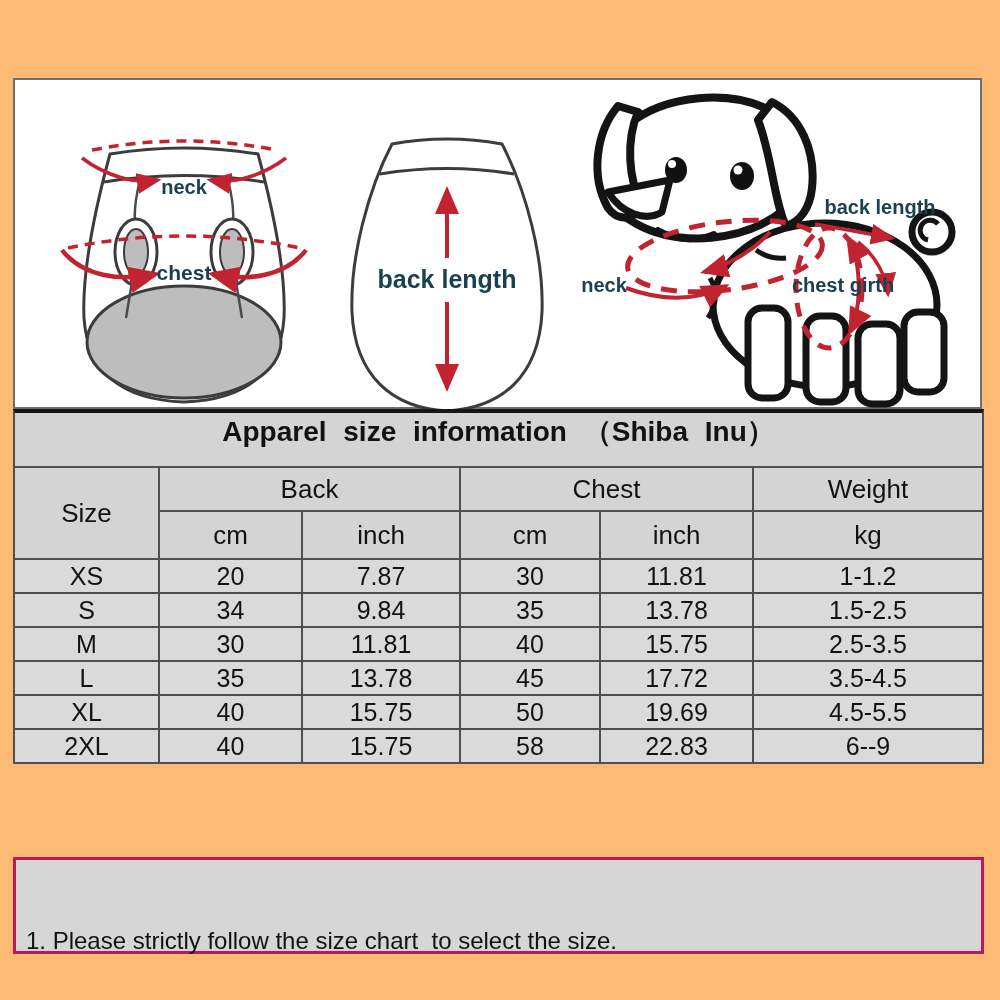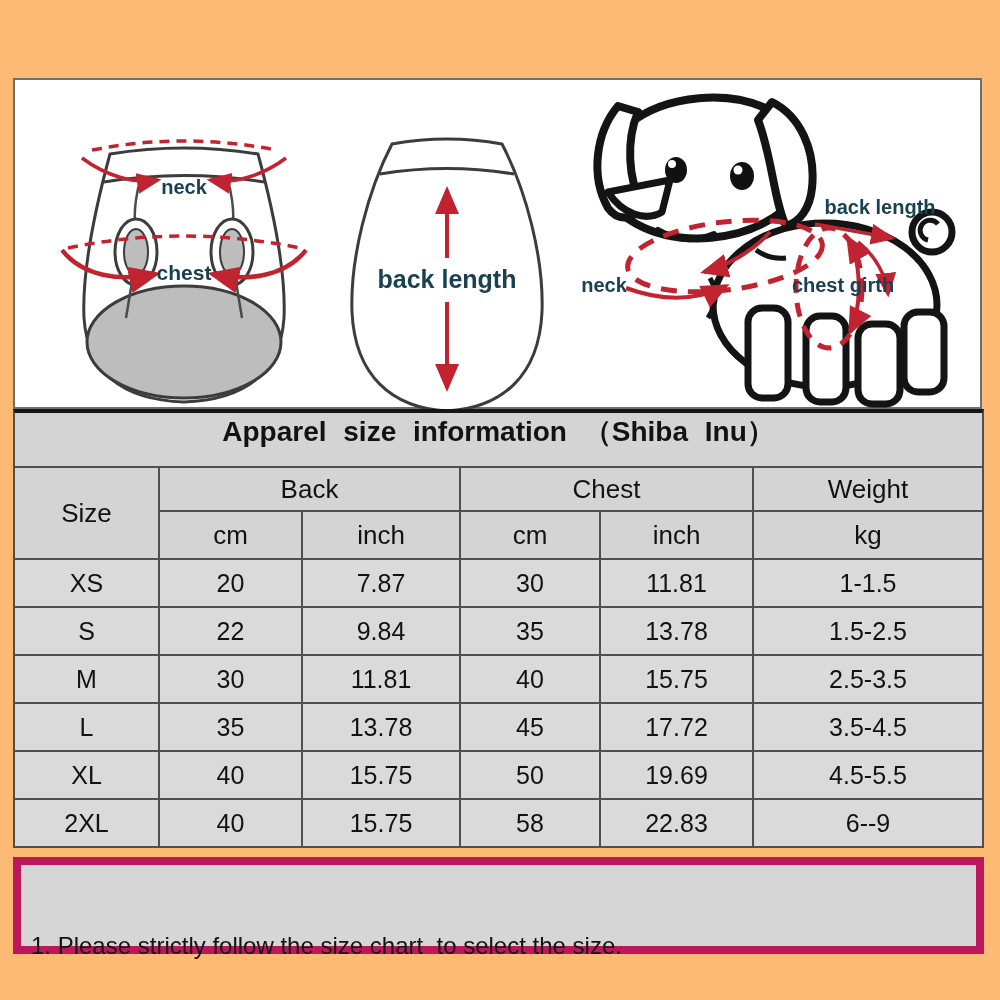--- a/index.html
+++ b/index.html
@@ -8,23 +8,23 @@
   .panel{position:absolute;left:13px;top:78px;width:969px;height:331px;background:#ffffff;border:2px solid #6f6f6f;box-sizing:border-box;}
   .diag{position:absolute;}
   .dog-svg{z-index:3;}
   .title-bar{position:absolute;left:13px;top:409px;width:971px;height:68px;box-sizing:border-box;background:#d4d4d4;
     border-top:4px solid #161616;border-left:2px solid #4f4f4f;border-right:2px solid #4f4f4f;
     display:flex;align-items:flex-start;justify-content:center;font-weight:bold;font-size:28px;word-spacing:9px;z-index:1;}
   .table-wrap{position:absolute;left:13px;top:466px;width:971px;z-index:1;}
   table{width:100%;border-collapse:collapse;table-layout:fixed;background:#dadada;}
   th,td{border:2px solid #4f4f4f;text-align:center;vertical-align:middle;padding:0;font-size:25px;font-weight:normal;}
   thead th{background:#d4d4d4;font-size:26px;}
-  tr.h1{height:44px;} tr.h2{height:48px;} tbody tr{height:48px;}
+  tr.h1{height:44px;} tr.h2{height:48px;} tbody tr{height:34px;}
   .notes{position:absolute;left:13px;top:857px;width:971px;height:97px;box-sizing:border-box;background:#d6d6d6;
-    border:8px solid #be185d;padding:3px 10px 17px 10px;font-size:24px;line-height:31px;white-space:pre-wrap;z-index:1;}
+    border:3px solid #be185d;padding:3px 10px 17px 10px;font-size:24px;line-height:31px;white-space:pre-wrap;z-index:1;}
   .lbl{font-weight:bold;fill:#1a4152;}
 </style>
 </head>
 <body>
 
 <div class="canvas">
 
   <div class="panel"></div>
 
   <svg class="diag" style="left:52px;top:128px;" width="265" height="285" viewBox="0 0 265 285">
@@ -134,25 +134,25 @@
           <th>kg</th>
         </tr>
       </thead>
       <tbody>
         <tr>
           <td>XS</td>
           <td>20</td>
           <td>7.87</td>
           <td>30</td>
           <td>11.81</td>
-          <td>1-1.5</td>
+          <td>1-1.2</td>
         </tr>
         <tr>
           <td>S</td>
-          <td>22</td>
+          <td>34</td>
           <td>9.84</td>
           <td>35</td>
           <td>13.78</td>
           <td>1.5-2.5</td>
         </tr>
         <tr>
           <td>M</td>
           <td>30</td>
           <td>11.81</td>
           <td>40</td>

